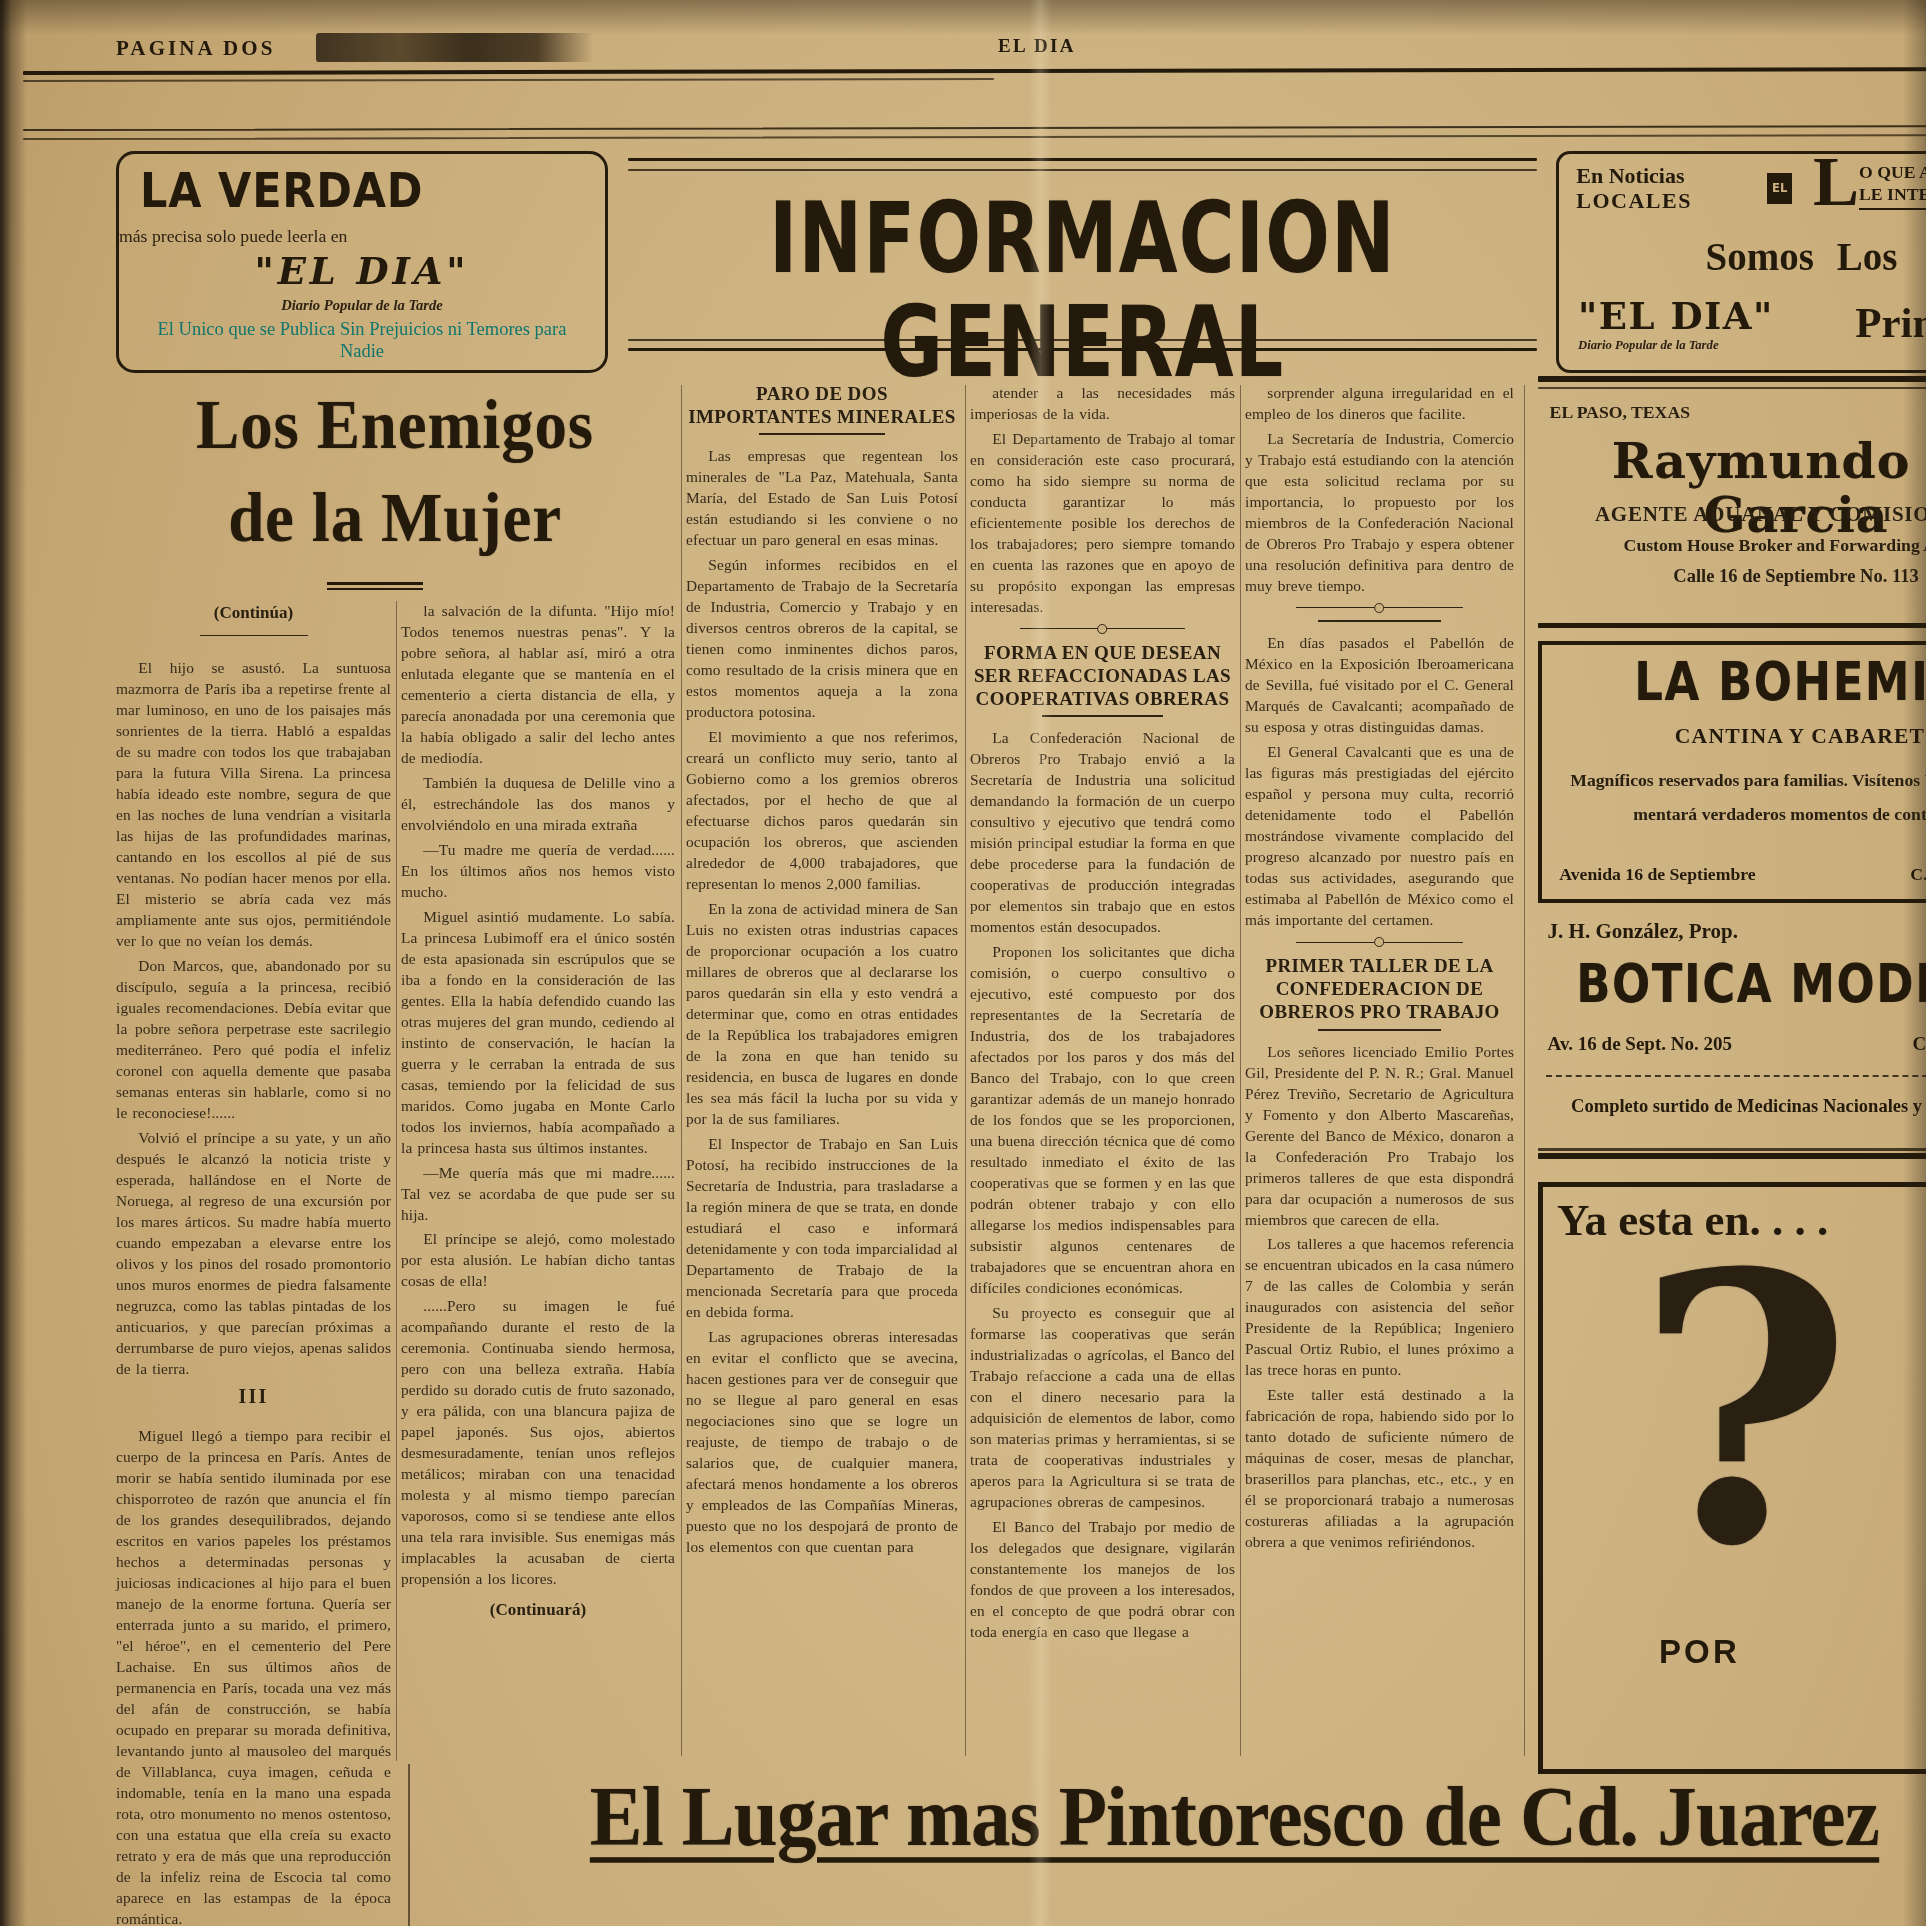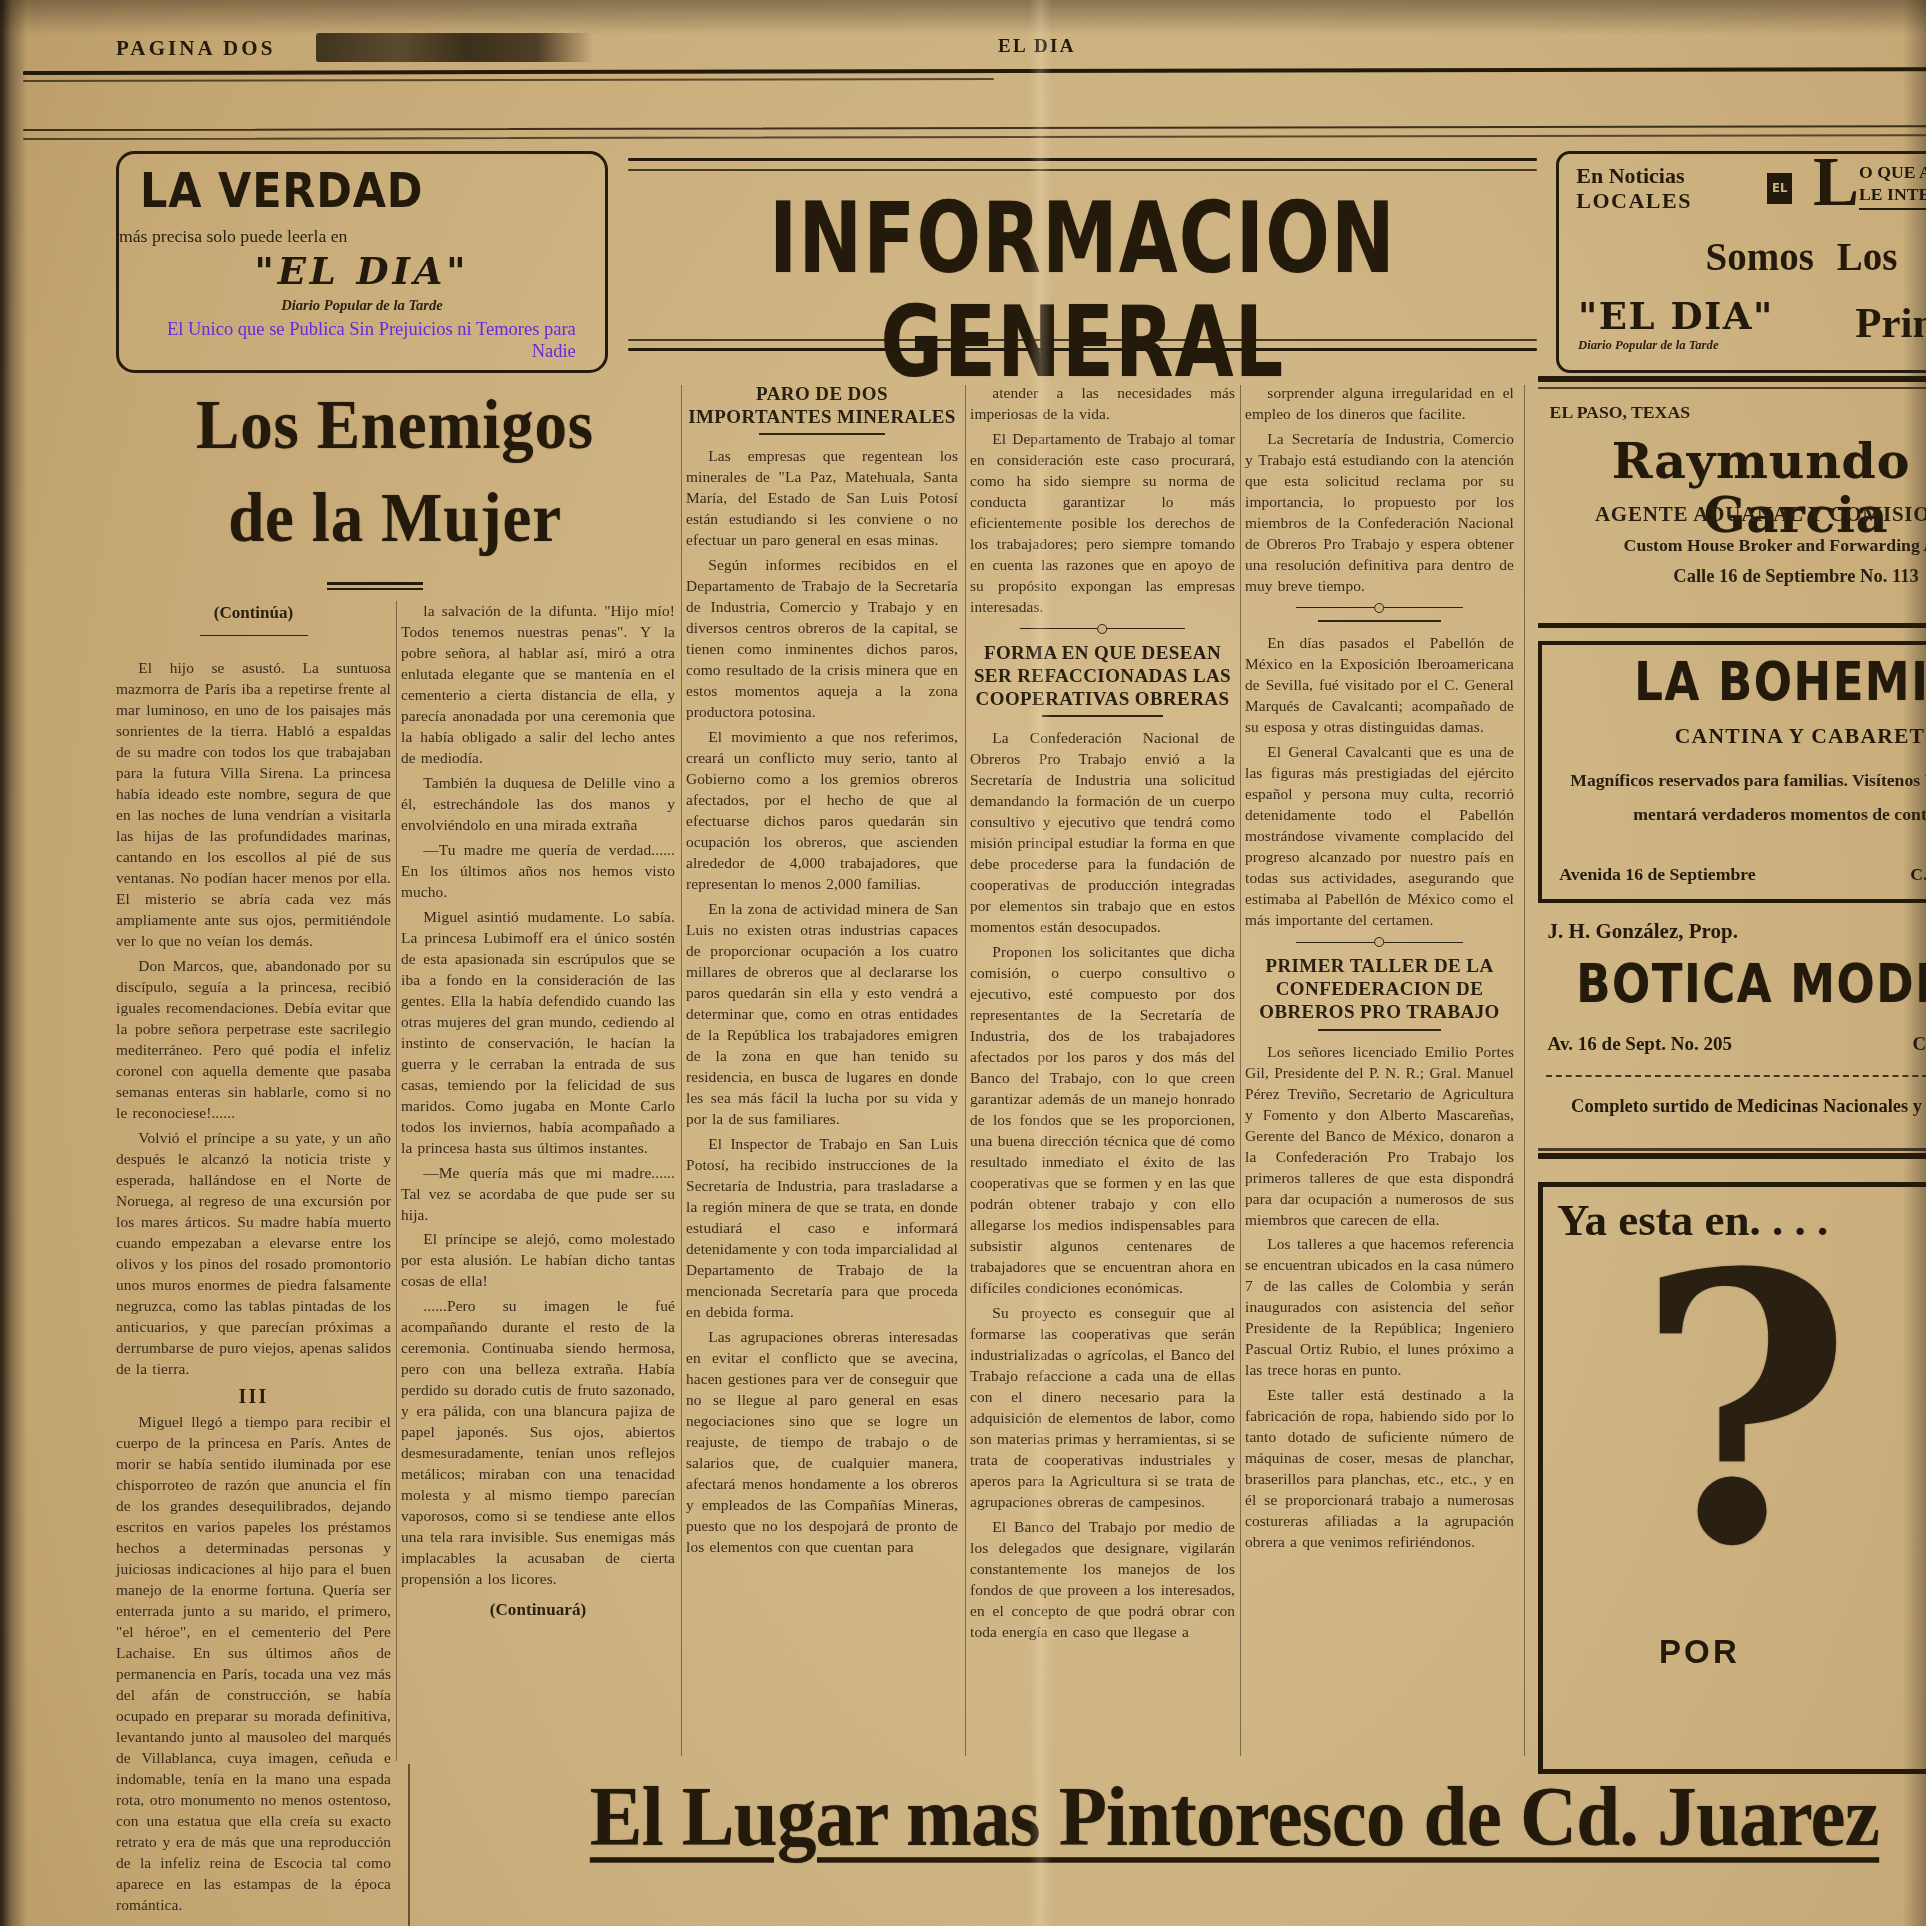--- a/index.html
+++ b/index.html
@@ -59,21 +59,21 @@
 <div class="abs toprule" style="left:23px;top:69px;width:2022px;height:4.2px"></div>
 <div class="abs toprule" style="left:23px;top:79px;width:971px;height:1.5px;opacity:.7"></div>
 <div class="abs toprule" style="left:23px;top:127px;width:2022px;height:2.3px;opacity:.85"></div>
 <div class="abs toprule" style="left:23px;top:136px;width:2022px;height:1.9px;opacity:.7"></div>
 
 <div class="mh-box" style="left:116px;top:151px;width:486px;height:216px">
   <div class="abs" style="left:21px;top:10.8px;font:bold 43px/46px 'DejaVu Sans',sans-serif;letter-spacing:0.8px;color:#241a0c;transform:scaleY(1.1);transform-origin:left top">LA VERDAD</div>
   <div class="abs" style="left:0;top:72px;width:100%;font:17.7px/20px 'Liberation Serif',serif;color:#2d2213">más precisa solo puede leerla en</div>
   <div class="abs" style="left:0;top:97px;width:100%;text-align:center;font:bold italic 37px/40px 'DejaVu Serif',serif;letter-spacing:3.9px;color:#241a0c">"EL DIA"</div>
   <div class="abs" style="left:0;top:143px;width:100%;text-align:center;font:bold italic 14.6px/17px 'Liberation Serif',serif;color:#2d2213">Diario Popular de la Tarde</div>
-  <div class="abs" style="left:6%;top:165px;width:88%;text-align:right;font:18.5px/21.6px 'Liberation Serif',serif;color:#6d28d9">El Unico que se Publica Sin Prejuicios ni Temores para Nadie</div>
+  <div class="abs" style="left:6%;top:165px;width:88%;text-align:center;font:18.5px/21.6px 'Liberation Serif',serif;color:#0f766e">El Unico que se Publica Sin Prejuicios ni Temores para Nadie</div>
 </div>
 
 <div class="abs" style="left:628px;top:151px;width:909px;height:216px">
   <div class="dbl" style="left:0;top:7px;width:100%"></div>
   <div class="dbl" style="left:0;top:17.7px;width:100%;height:1.9px;opacity:.8"></div>
   <div class="abs mh-title" style="left:0;top:58px;width:100%;text-align:center;font-size:76px;line-height:81px">INFORMACION GENERAL</div>
   <div class="dbl" style="left:0;top:188px;width:100%;height:1.9px;opacity:.8"></div>
   <div class="dbl" style="left:0;top:197px;width:100%"></div>
 </div>
 
@@ -101,21 +101,21 @@
 <div class="abs under2" style="left:327px;top:582px;width:96px"></div>
 
 <div class="abs note-center" style="left:116px;top:603px;width:275px">(Continúa)</div>
 <div class="abs" style="left:200px;top:635px;width:108px;border-top:1.9px solid #2f2414"></div>
 <div class="abs body-text" style="left:116px;top:657px;width:275px">
   <div>
       <p>El hijo se asustó. La suntuosa mazmorra de París iba a repetirse frente al mar luminoso, en uno de los paisajes más sonrientes de la tierra. Habló a espaldas de su madre con todos los que trabajaban para la futura Villa Sirena. La princesa había ideado este nombre, segura de que en las noches de luna vendrían a visitarla las hijas de las profundidades marinas, cantando en los escollos al pié de sus ventanas. No podían hacer menos por ella. El misterio se abría cada vez más ampliamente ante sus ojos, permitiéndole ver lo que no veían los demás.</p>
       <p>Don Marcos, que, abandonado por su discípulo, seguía a la princesa, recibió iguales recomendaciones. Debía evitar que la pobre señora perpetrase este sacrilegio mediterráneo. Pero qué podía el infeliz coronel con aquella demente que pasaba semanas enteras sin hablarle, como si no le reconociese!......</p>
       <p>Volvió el príncipe a su yate, y un año después le alcanzó la noticia triste y esperada, hallándose en el Norte de Noruega, al regreso de una excursión por los mares árticos. Su madre había muerto cuando empezaban a elevarse entre los olivos y los pinos del rosado promontorio unos muros enormes de piedra falsamente negruzca, como las tablas pintadas de los anticuarios, y que parecían próximas a derrumbarse de puro viejos, apenas salidos de la tierra.</p>
     </div>
-  <div class="note-center" style="font-size:20px;margin:7px 0 4px;letter-spacing:2.3px">III</div>
+  <div class="note-center" style="font-size:20px;margin:7px 0 18px;letter-spacing:2.3px">III</div>
   <div>
       <p>Miguel llegó a tiempo para recibir el cuerpo de la princesa en París. Antes de morir se había sentido iluminada por ese chisporroteo de razón que anuncia el fín de los grandes desequilibrados, dejando escritos en varios papeles los préstamos hechos a determinadas personas y juiciosas indicaciones al hijo para el buen manejo de la enorme fortuna. Quería ser enterrada junto a su marido, el primero, "el héroe", en el cementerio del Pere Lachaise. En sus últimos años de permanencia en París, tocada una vez más del afán de construcción, se había ocupado en preparar su morada definitiva, levantando junto al mausoleo del marqués de Villablanca, cuya imagen, ceñuda e indomable, tenía en la mano una espada rota, otro monumento no menos ostentoso, con una estatua que ella creía su exacto retrato y era de más que una reproducción de la infeliz reina de Escocia tal como aparece en las estampas de la época romántica.</p>
     </div>
 </div>
 
 <div class="abs body-text" style="left:401px;top:600px;width:274px">
   <div>
       <p>la salvación de la difunta. "Hijo mío! Todos tenemos nuestras penas". Y la pobre señora, al hablar así, miró a otra enlutada elegante que se mantenía en el cementerio a cierta distancia de ella, y parecía anonadada por una ceremonia que la había obligado a salir del lecho antes de mediodía.</p>
       <p>También la duquesa de Delille vino a él, estrechándole las dos manos y envolviéndolo en una mirada extraña</p>
       <p>—Tu madre me quería de verdad...... En los últimos años nos hemos visto mucho.</p>

